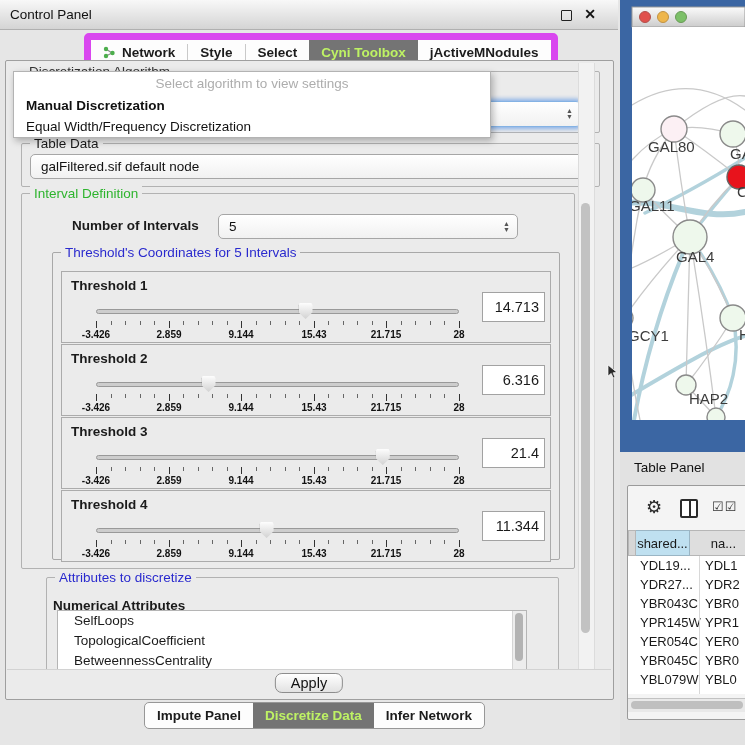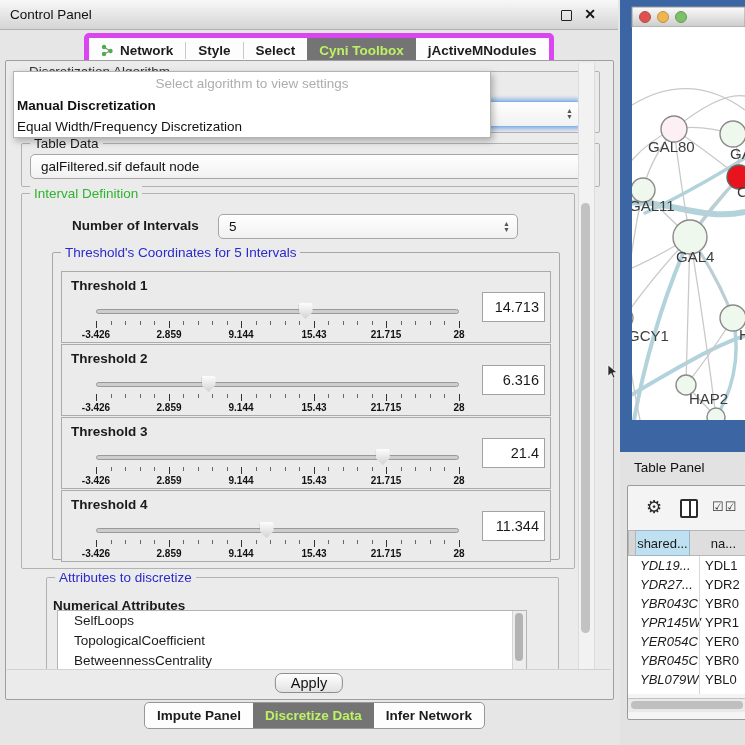--- a/index.html
+++ b/index.html
@@ -10,21 +10,21 @@
 
   
   #titlebar{left:0;top:0;width:618px;height:29px;
     background:linear-gradient(#f8f8f8,#d4d4d4);border-bottom:1px solid #b0b0b0;}
   #titlebar .t{left:10px;top:0;line-height:29px;font-size:13.5px;color:#111;}
   .float-ic{right:46px;top:10px;width:9px;height:9px;border:1.5px solid #222;border-radius:1px;}
   .close-ic{right:22px;top:0;line-height:29px;font-size:14px;font-weight:bold;color:#111;}
 
   
   #toptabs{left:84px;top:33px;height:25px;display:flex;align-items:stretch;
-    background:#fdfdfd;border:5px solid #d946ef;border-radius:5px;overflow:hidden;
+    background:#fdfdfd;border:7px solid #d946ef;border-radius:5px;overflow:hidden;
     font-size:13.5px;font-weight:700;color:#1c1c1c;}
   .tt{padding:0 12px;display:flex;align-items:center;gap:6px;white-space:nowrap;}
   .tt.sel{background:#747474;color:#bef264;}
   .tsep{width:1px;background:#c9c9c9;margin:4px 0;}
 
   
   #content{left:5px;top:60px;width:607px;height:638px;border:1px solid #9f9f9f;
     background:#ebebeb;border-radius:2px;}
   .group{position:absolute;border:1px solid #b2b2b2;border-radius:2px;}
   .gtitle{position:absolute;left:8px;top:-8px;background:#ebebeb;padding:0 4px;
@@ -35,21 +35,21 @@
     border:1px solid #a6a6a6;border-radius:5px;font-size:13.5px;color:#111;
     display:flex;align-items:center;padding-left:10px;}
   .stepper{position:absolute;right:7px;top:50%;transform:translateY(-50%);
     font-size:7px;line-height:6px;color:#555;text-align:center;}
   .combo.focusring{border:1px solid #84b2e4;box-shadow:0 0 4px 1.5px rgba(100,155,230,.75);}
 
   
   #popup{left:7px;top:10px;width:476px;background:#ffffff;border:1px solid #b3b3b3;
     box-shadow:2px 3px 7px rgba(0,0,0,.28);z-index:30;font-size:13.5px;}
   #popup .prompt{height:23px;line-height:23px;text-align:center;color:#adadad;}
-  #popup .it{height:21px;line-height:21px;padding-left:3px;color:#111;}
+  #popup .it{height:21px;line-height:21px;padding-left:12px;color:#111;}
   #popup .it.b{font-weight:700;}
 
   
   #sliver{left:23px;top:3px;height:8px;overflow:hidden;font-size:13.5px;color:#333;}
 
   
   .thrpanel{position:absolute;left:8px;width:488px;height:70px;border:1px solid #ababab;
     background:#ebebeb;}
   .thrlabel{position:absolute;left:9px;top:6px;font-size:13.5px;font-weight:700;}
   .sliderzone{position:absolute;left:34px;top:30px;width:363px;height:18px;}
@@ -108,21 +108,21 @@
   .tb-icon-col::after{content:"";position:absolute;left:50%;top:0;width:2px;height:100%;background:#2b2b2b;}
   .tb-checks{position:absolute;left:84px;top:13px;font-size:13px;color:#333;letter-spacing:1px;}
   #tp-header{position:absolute;left:0;top:44px;width:100%;height:26px;display:flex;font-size:13px;}
   .hgut{width:10px;background:#d6d6d6;border:1px solid #b6b6b6;box-sizing:border-box;}
   .hc1{width:71px;background:#bfe0f0;border:1px solid #9ab5c4;border-left:none;
     display:flex;align-items:center;justify-content:center;box-sizing:border-box;}
   .hc2{width:90px;background:#dedede;border:1px solid #b6b6b6;border-left:none;
     display:flex;align-items:center;justify-content:center;box-sizing:border-box;}
   #tp-rows{position:absolute;left:0;top:70px;width:100%;height:138px;background:#fff;overflow:hidden;}
   .trow{height:19px;line-height:19px;font-size:13px;display:flex;}
-  .tc1{width:71px;padding-left:12px;box-sizing:border-box;font-style:italic;}
+  .tc1{width:71px;padding-left:12px;box-sizing:border-box;}
   .tc2{padding-left:5px;border-left:1px solid #d8d8d8;}
   #tp-hscroll{position:absolute;left:0;top:212px;width:100%;height:13px;background:#e9e9e9;
     border-top:1px solid #c2c2c2;}
   #tp-hscroll .hthumb{position:absolute;left:3px;top:2px;width:112px;height:8px;
     background:#bfbfbf;border-radius:4px;}
 
   svg text{font-family:"Liberation Sans",sans-serif;}
 </style>
 </head>
 <body>

